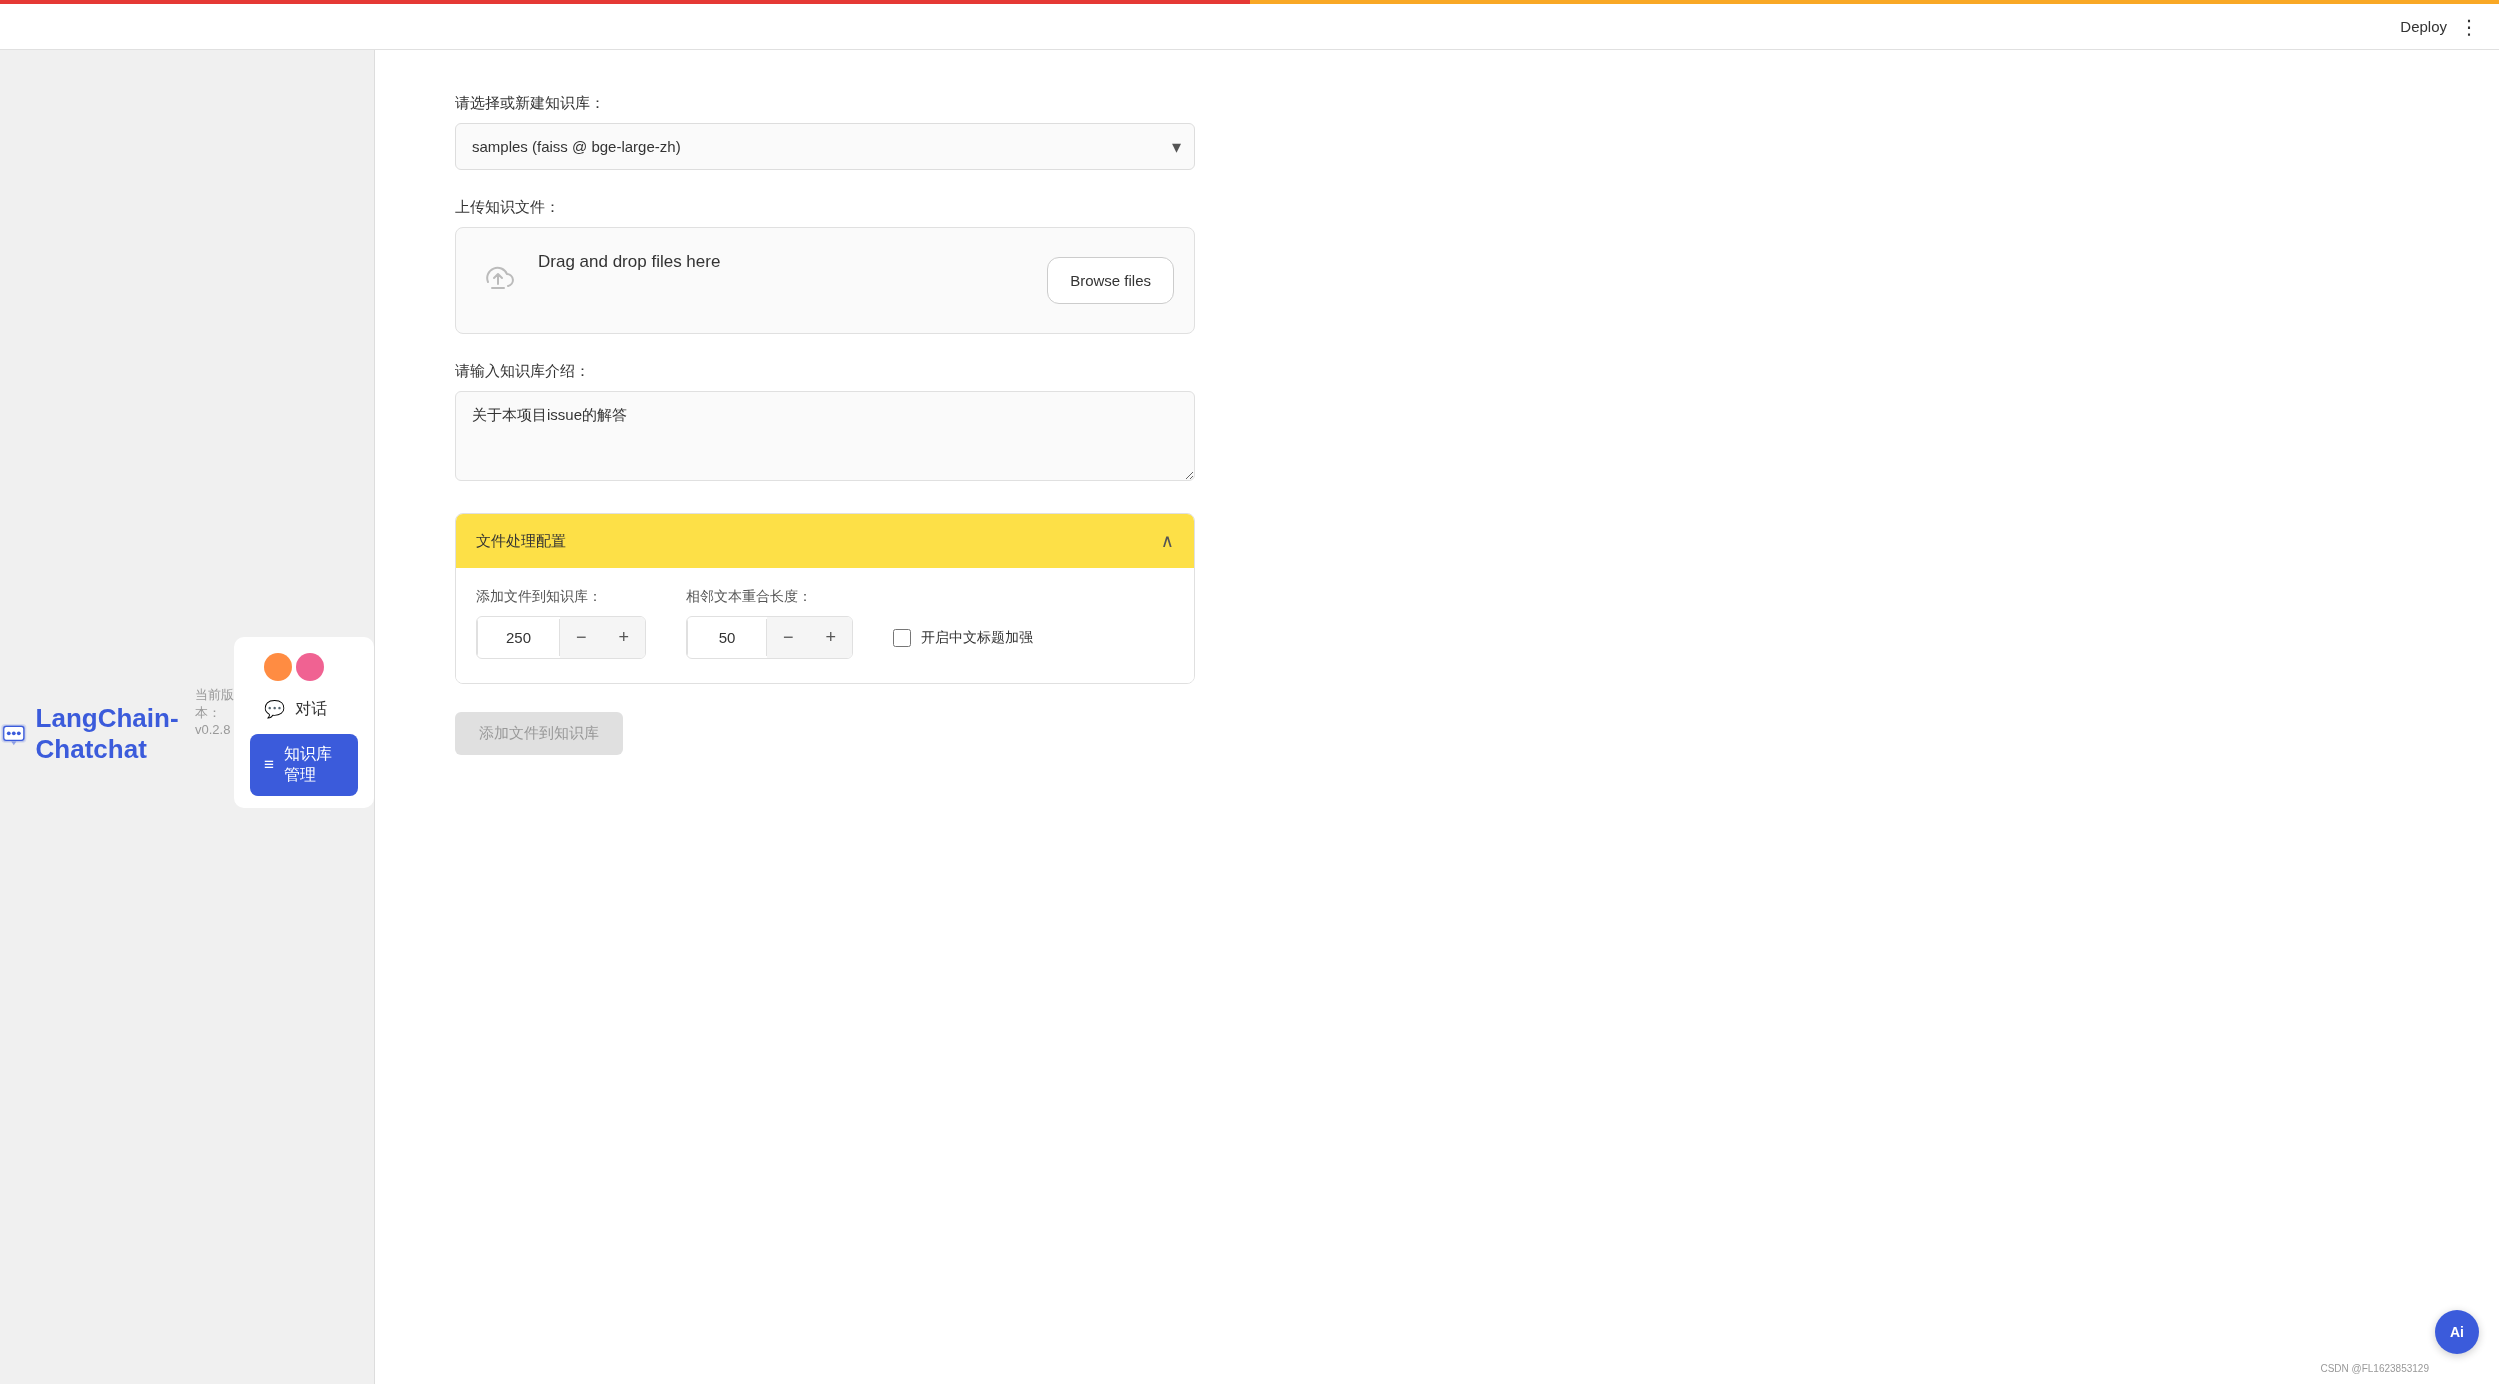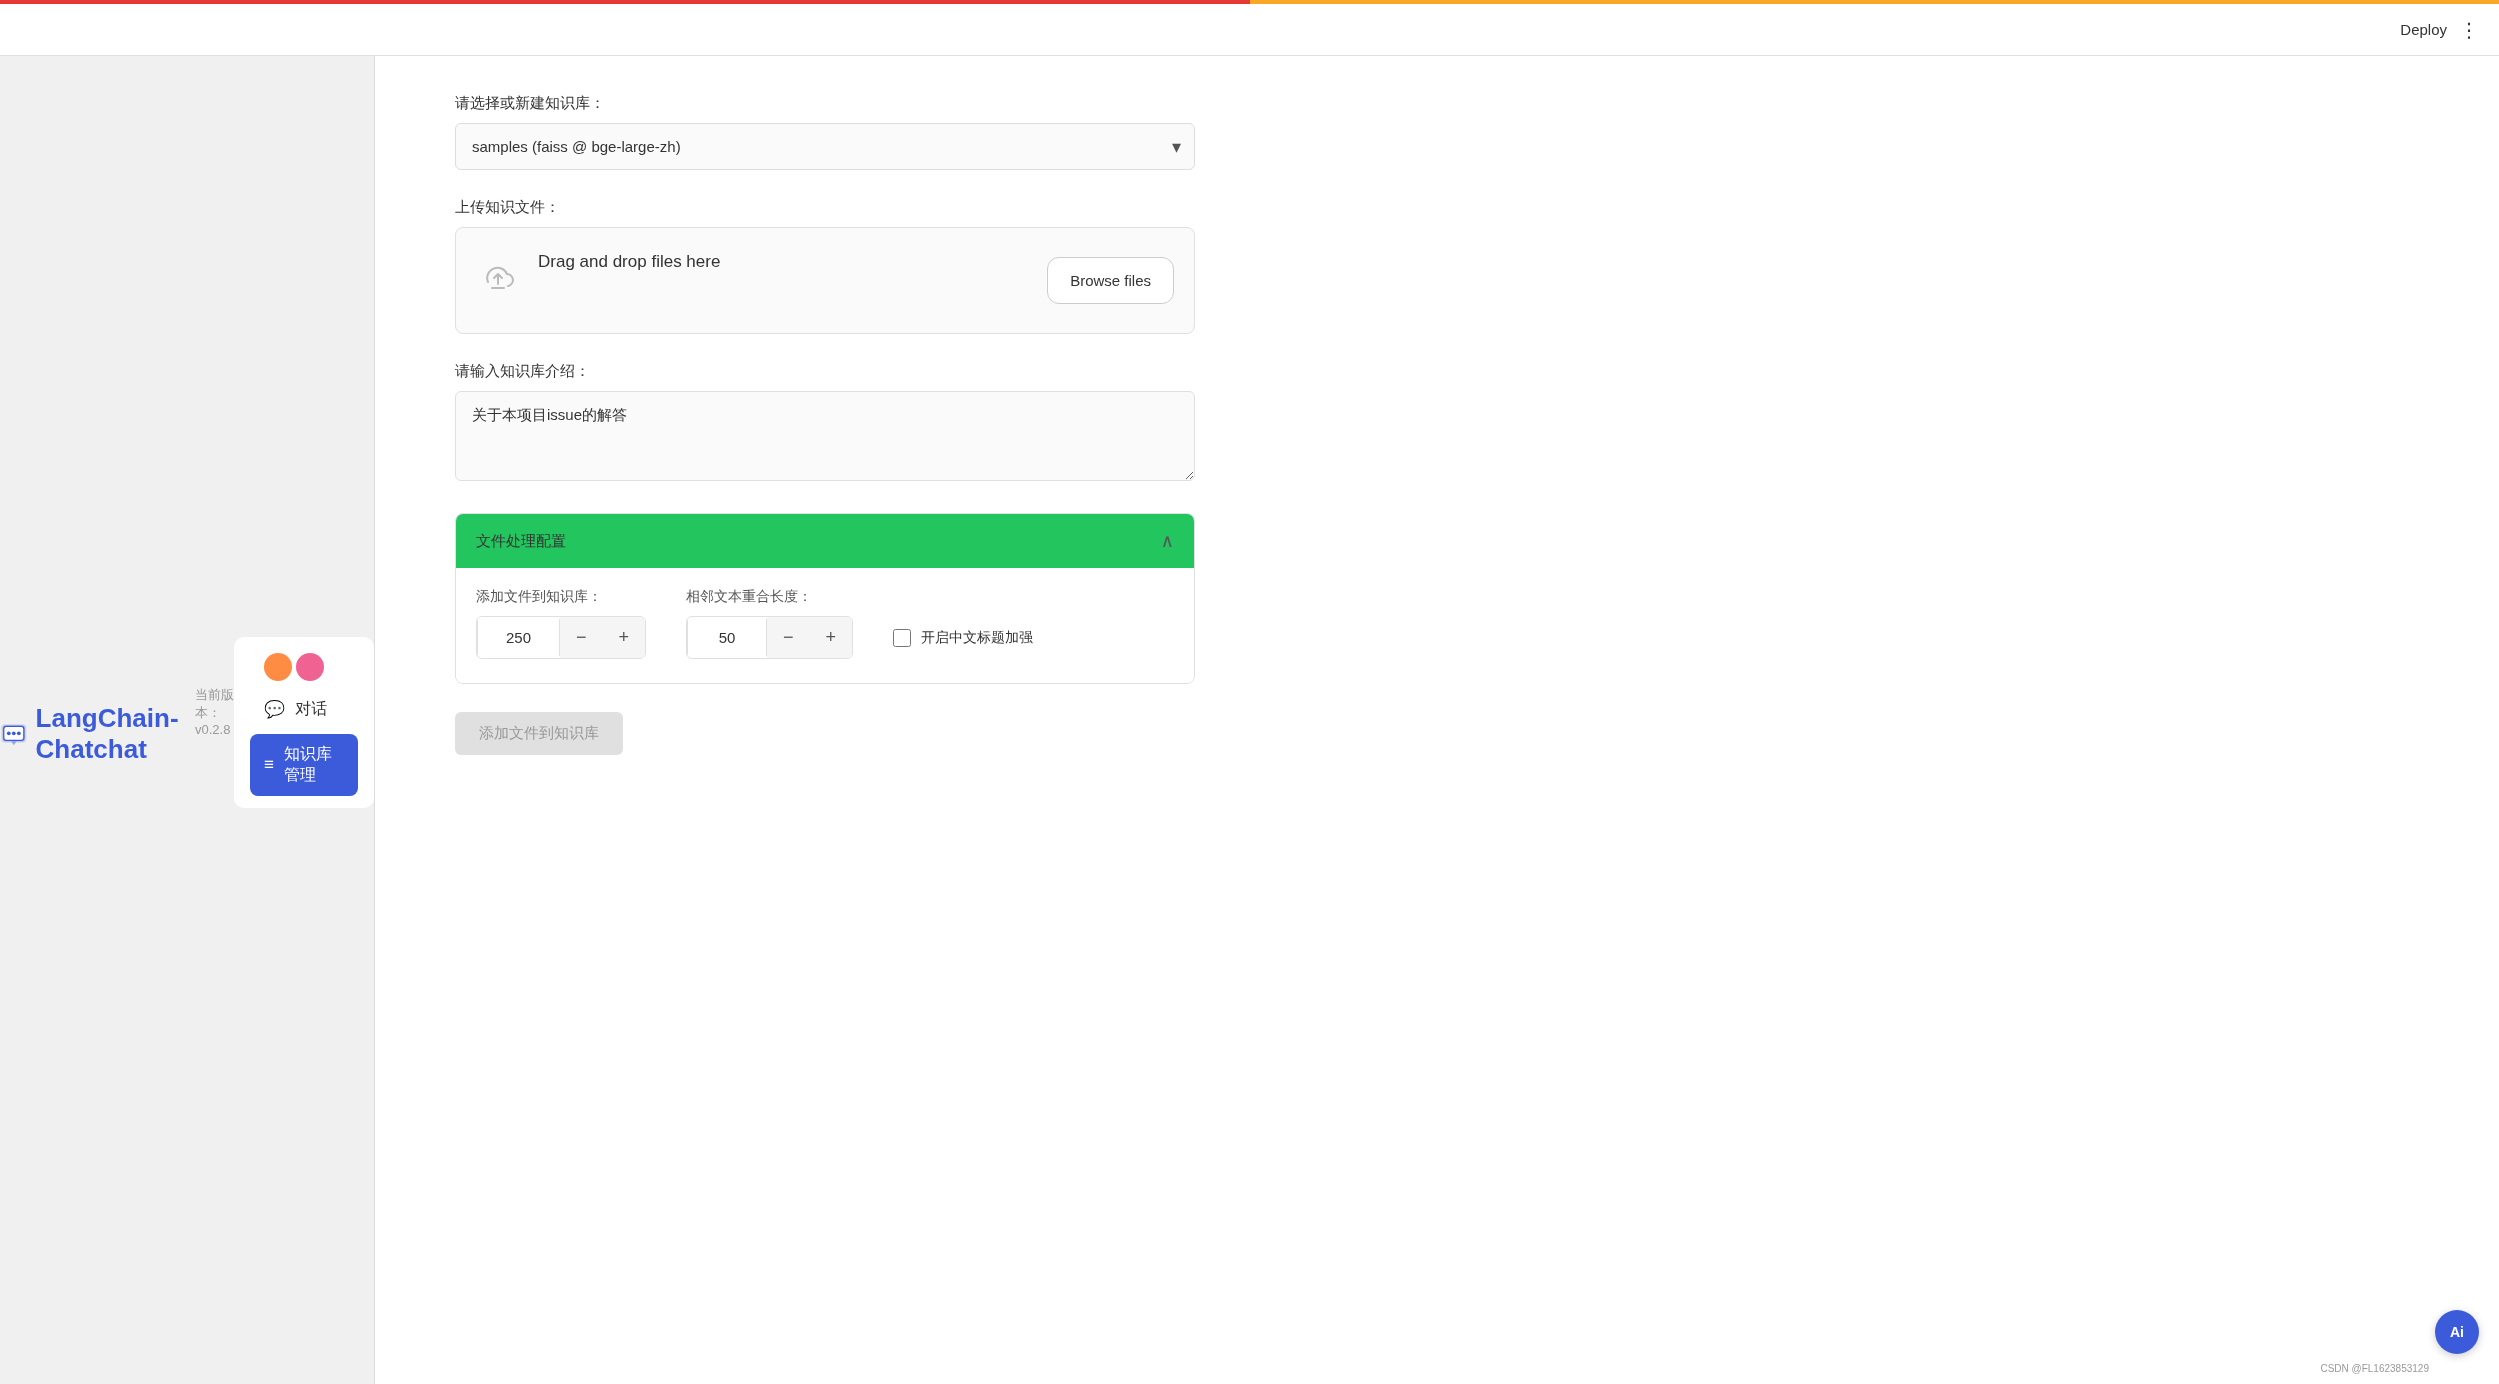--- a/index.html
+++ b/index.html
@@ -17,21 +17,21 @@
       top: 0; left: 0; right: 0;
       height: 4px;
       background: linear-gradient(to right, #e53935, #e53935 50%, #f9a825 50%);
       z-index: 100;
     }
 
     
     .header-bar {
       position: fixed;
       top: 4px; left: 0; right: 0;
-      height: 52px;
+      height: 46px;
       background: #fff;
       display: flex;
       align-items: center;
       justify-content: flex-end;
       padding: 0 20px;
       z-index: 99;
       border-bottom: 1px solid #e0e0e0;
     }
     .header-actions {
       display: flex;
@@ -269,21 +269,21 @@
       border: 1.5px solid #e0e0e0;
       border-radius: 8px;
       margin-bottom: 28px;
       overflow: hidden;
     }
     .config-header {
       display: flex;
       align-items: center;
       justify-content: space-between;
       padding: 16px 20px;
-      background: #22c55e;
+      background: #fde047;
       cursor: pointer;
     }
     .config-title {
       font-size: 15px;
       color: #333;
       font-weight: 500;
     }
     .config-chevron {
       font-size: 18px;
       color: #555;

